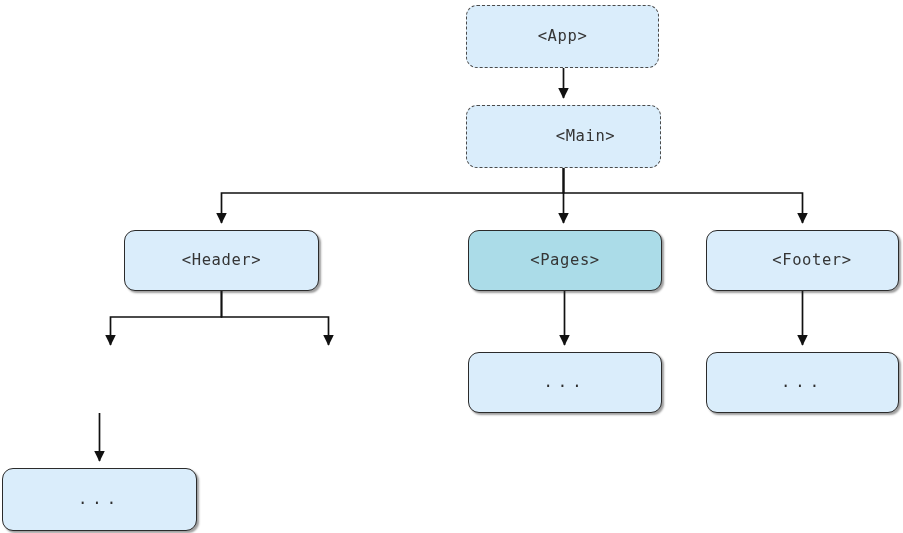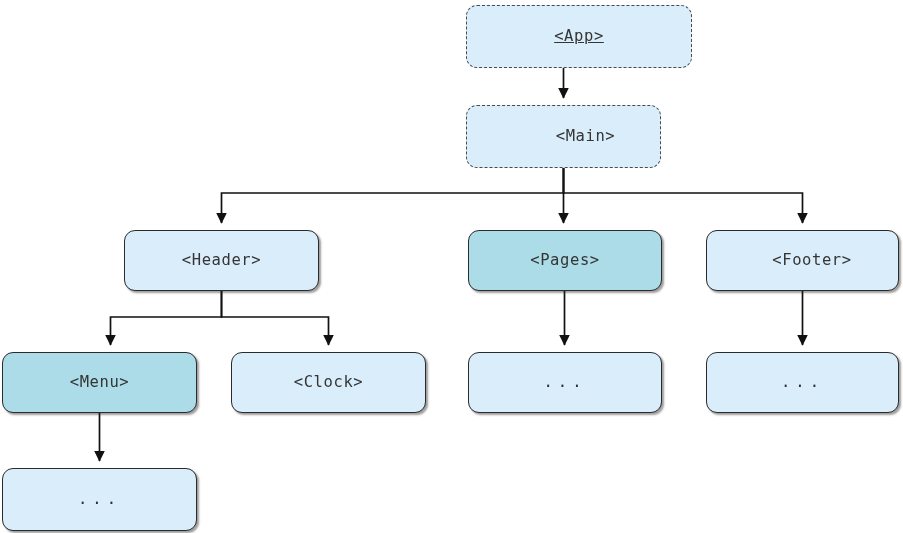--- a/index.html
+++ b/index.html
@@ -83,47 +83,41 @@
     <path d="M 221.5 291 L 221.5 317 L 110.5 317 L 110.5 345" stroke="#111111" stroke-width="1.7" fill="none" marker-end="url(#arrow)"></path>
     <path d="M 221.5 291 L 221.5 317 L 328.5 317 L 328.5 345" stroke="#111111" stroke-width="1.7" fill="none" marker-end="url(#arrow)"></path>
 
     <path d="M 564.5 291 L 564.5 345" stroke="#111111" stroke-width="1.7" fill="none" marker-end="url(#arrow)"></path>
 
     <path d="M 802.5 291 L 802.5 345" stroke="#111111" stroke-width="1.7" fill="none" marker-end="url(#arrow)"></path>
 
     <path d="M 99.5 413 L 99.5 461" stroke="#111111" stroke-width="1.7" fill="none" marker-end="url(#arrow)"></path>
   </svg>
 
-  <div class="node dashed" style="left:466px; top:5px; width:226px; height:63px;text-decoration:underline;">
+  <div class="node dashed" style="left:466px; top:5px; width:193px; height:63px;">
     <span class="label">&lt;App&gt;</span>
   </div>
 
   <div class="node dashed" style="left:466px; top:105px; width:195px; height:63px;padding-left:44px;">
     <span class="label">&lt;Main&gt;</span>
   </div>
 
   <div class="node highlight" style="left:468px; top:230px; width:194px; height:61px;">
     <span class="label">&lt;Pages&gt;</span>
   </div>
 
   <div class="node" style="left:124px; top:230px; width:195px; height:61px;">
     <span class="label">&lt;Header&gt;</span>
   </div>
 
   <div class="node" style="left:706px; top:230px; width:193px; height:61px;padding-left:19px;">
     <span class="label">&lt;Footer&gt;</span>
   </div>
 
-  <div class="node highlight" style="left:2px; top:352px; width:195px; height:61px;">
-    <span class="label">&lt;Menu&gt;</span>
-  </div>
 
-  <div class="node" style="left:231px; top:352px; width:195px; height:61px;">
-    <span class="label">&lt;Clock&gt;</span>
-  </div>
 
   <div class="node" style="left:468px; top:352px; width:194px; height:61px;">
     <span class="label ellipsis">...</span>
   </div>
 
   <div class="node" style="left:706px; top:352px; width:193px; height:61px;">
     <span class="label ellipsis">...</span>
   </div>
 
   <div class="node" style="left:2px; top:468px; width:195px; height:63px;">

